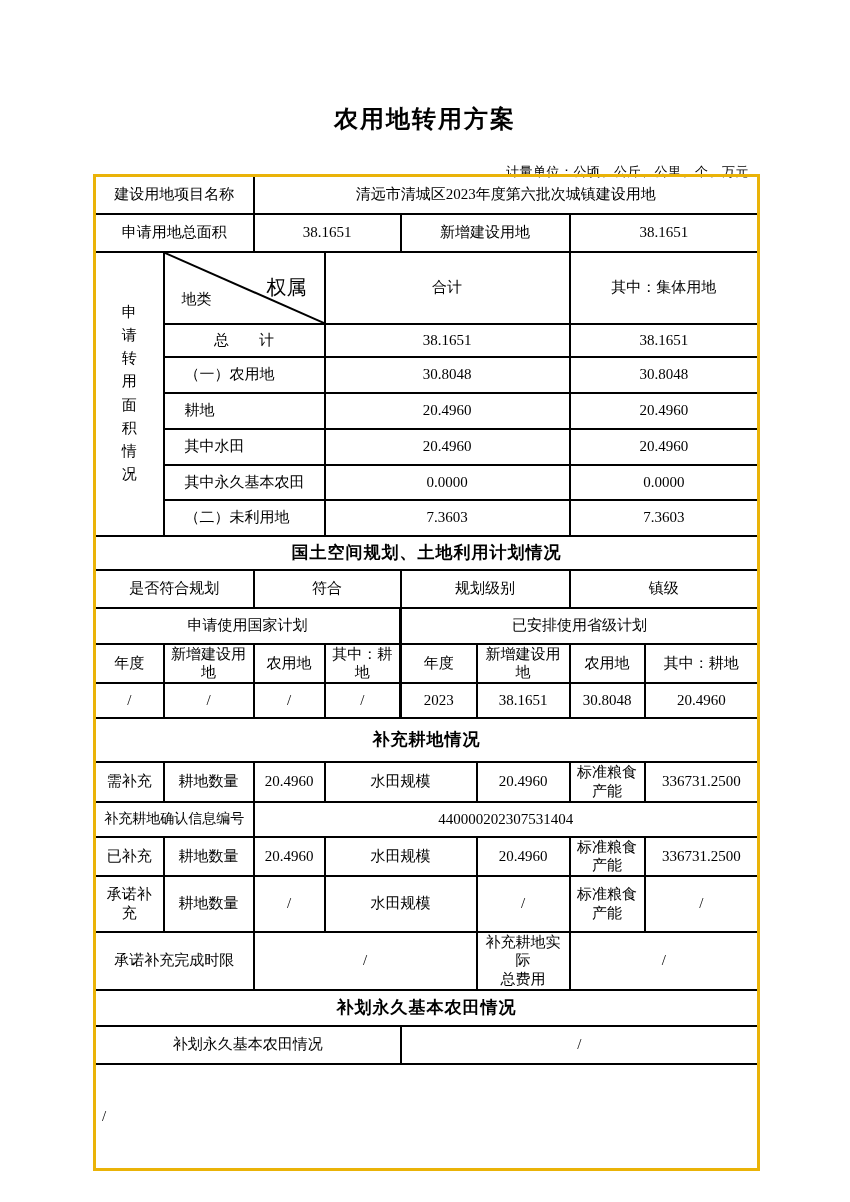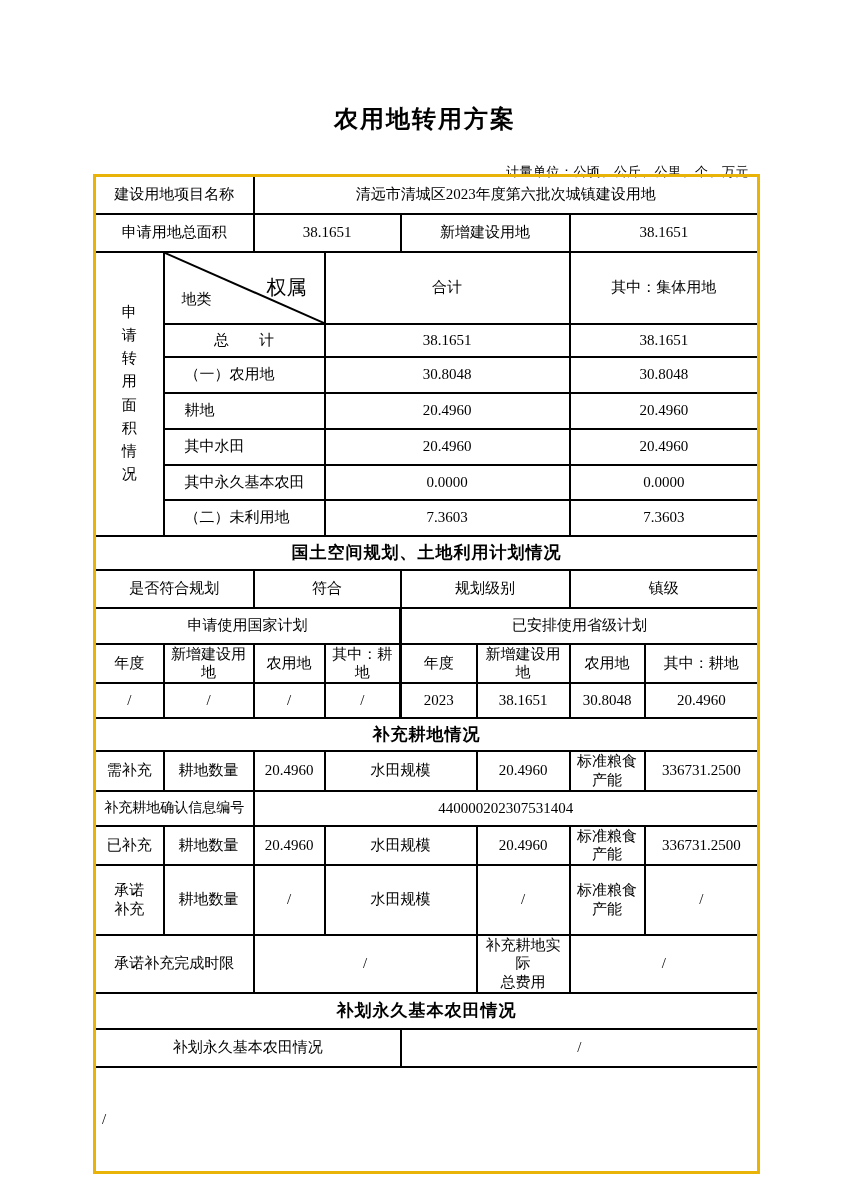--- a/index.html
+++ b/index.html
@@ -155,21 +155,21 @@
       <td>/</td>
       <td>/</td>
       <td>/</td>
       <td>/</td>
       <td class="thickL">2023</td>
       <td>38.1651</td>
       <td>30.8048</td>
       <td>20.4960</td>
     </tr>
 
-    <tr style="height:33px">
+    <tr style="height:44px">
       <td colspan="8" class="section-hd">补充耕地情况</td>
     </tr>
 
     <tr style="height:35px">
       <td>需补充</td>
       <td>耕地数量</td>
       <td>20.4960</td>
       <td colspan="2">水田规模</td>
       <td>20.4960</td>
       <td class="pre">标准粮食
@@ -187,21 +187,21 @@
       <td>耕地数量</td>
       <td>20.4960</td>
       <td colspan="2">水田规模</td>
       <td>20.4960</td>
       <td class="pre">标准粮食
 产能</td>
       <td>336731.2500</td>
     </tr>
 
     <tr style="height:36px">
-      <td style="padding:15px">承诺补充</td>
+      <td style="padding:8px">承诺补充</td>
       <td>耕地数量</td>
       <td>/</td>
       <td colspan="2">水田规模</td>
       <td>/</td>
       <td class="pre">标准粮食
 产能</td>
       <td>/</td>
     </tr>
 
     <tr style="height:36px">

